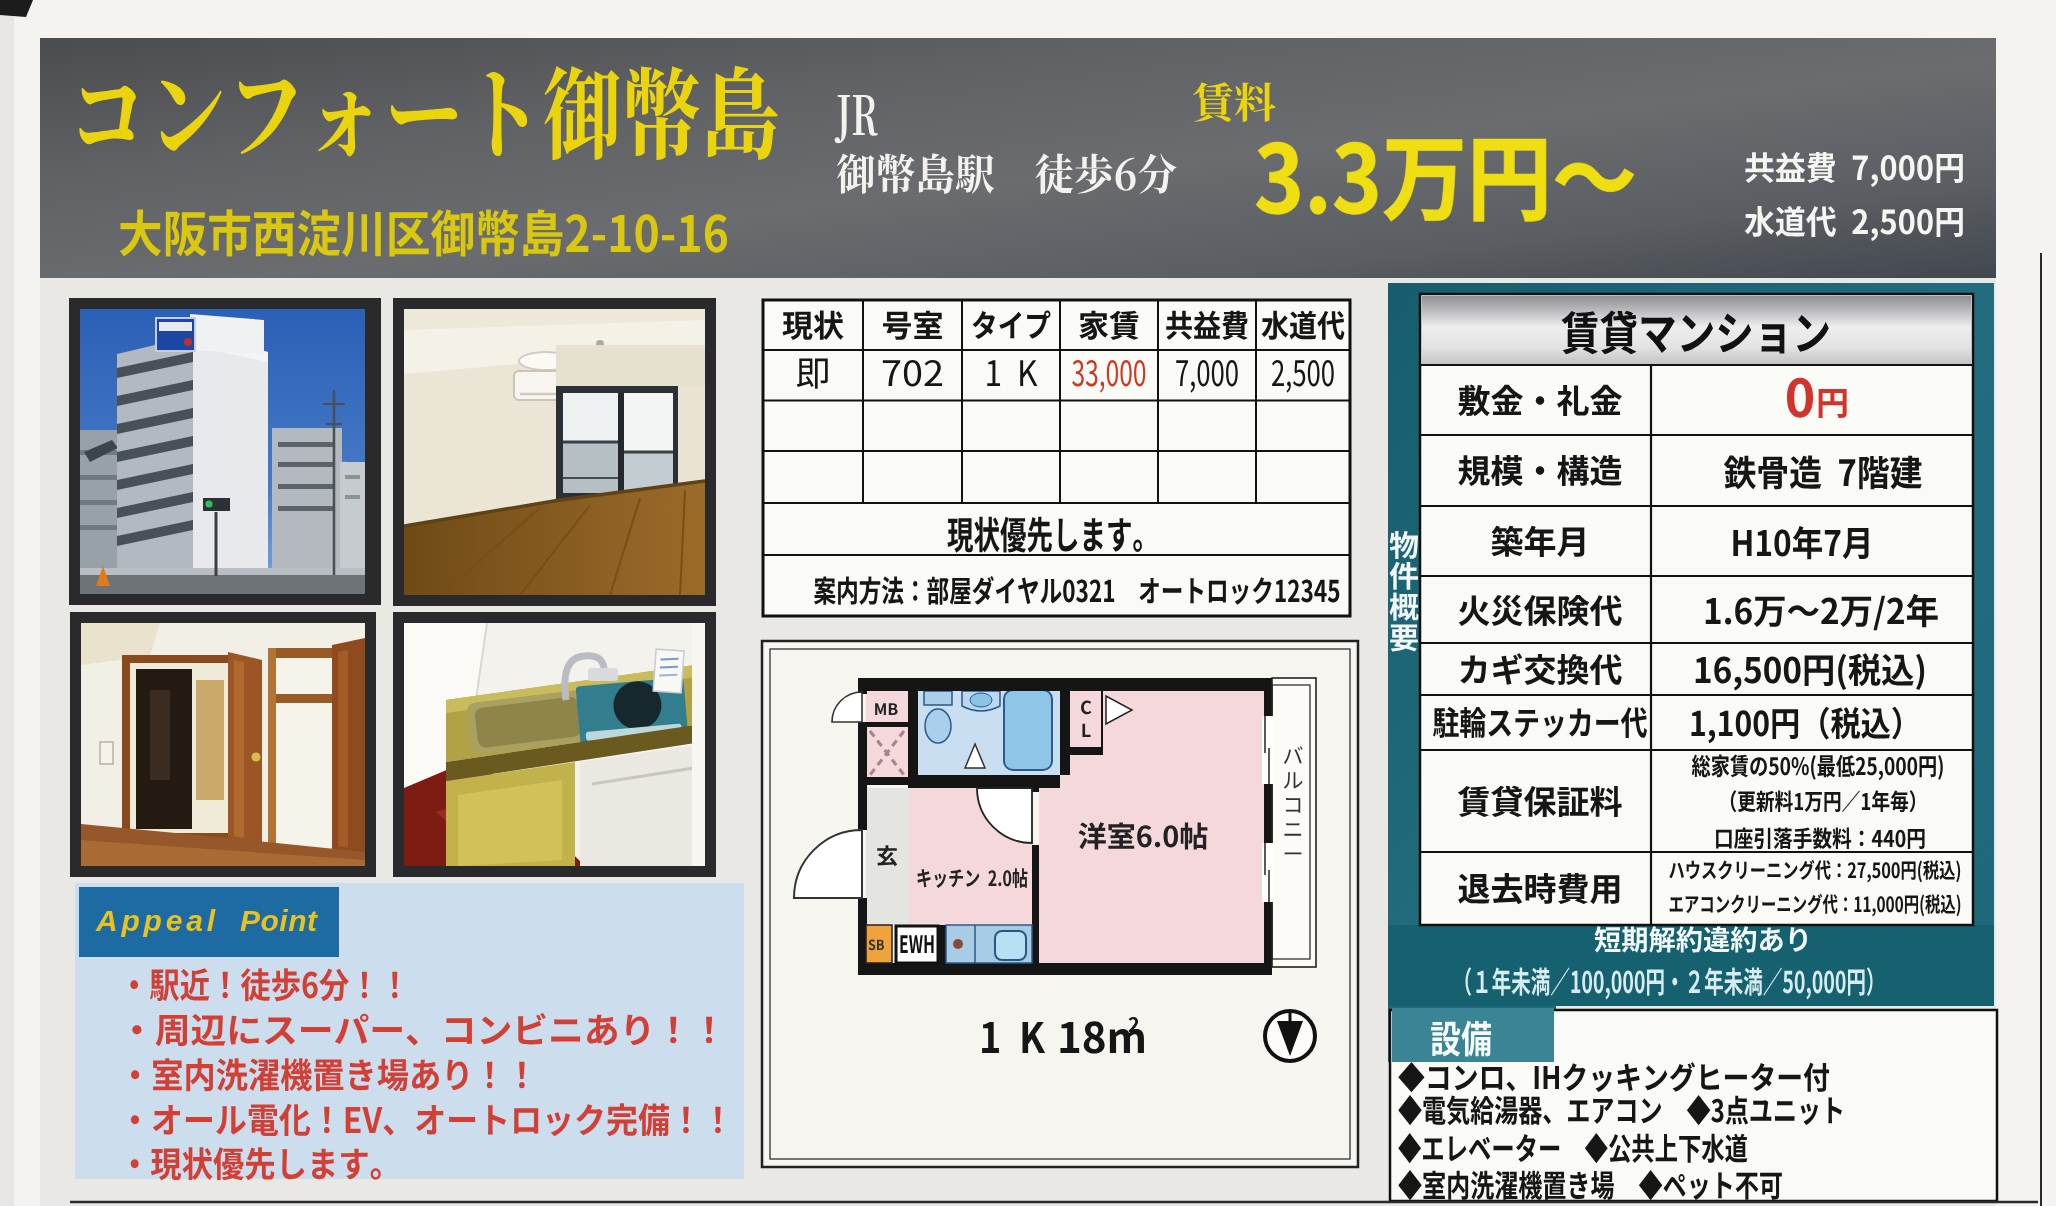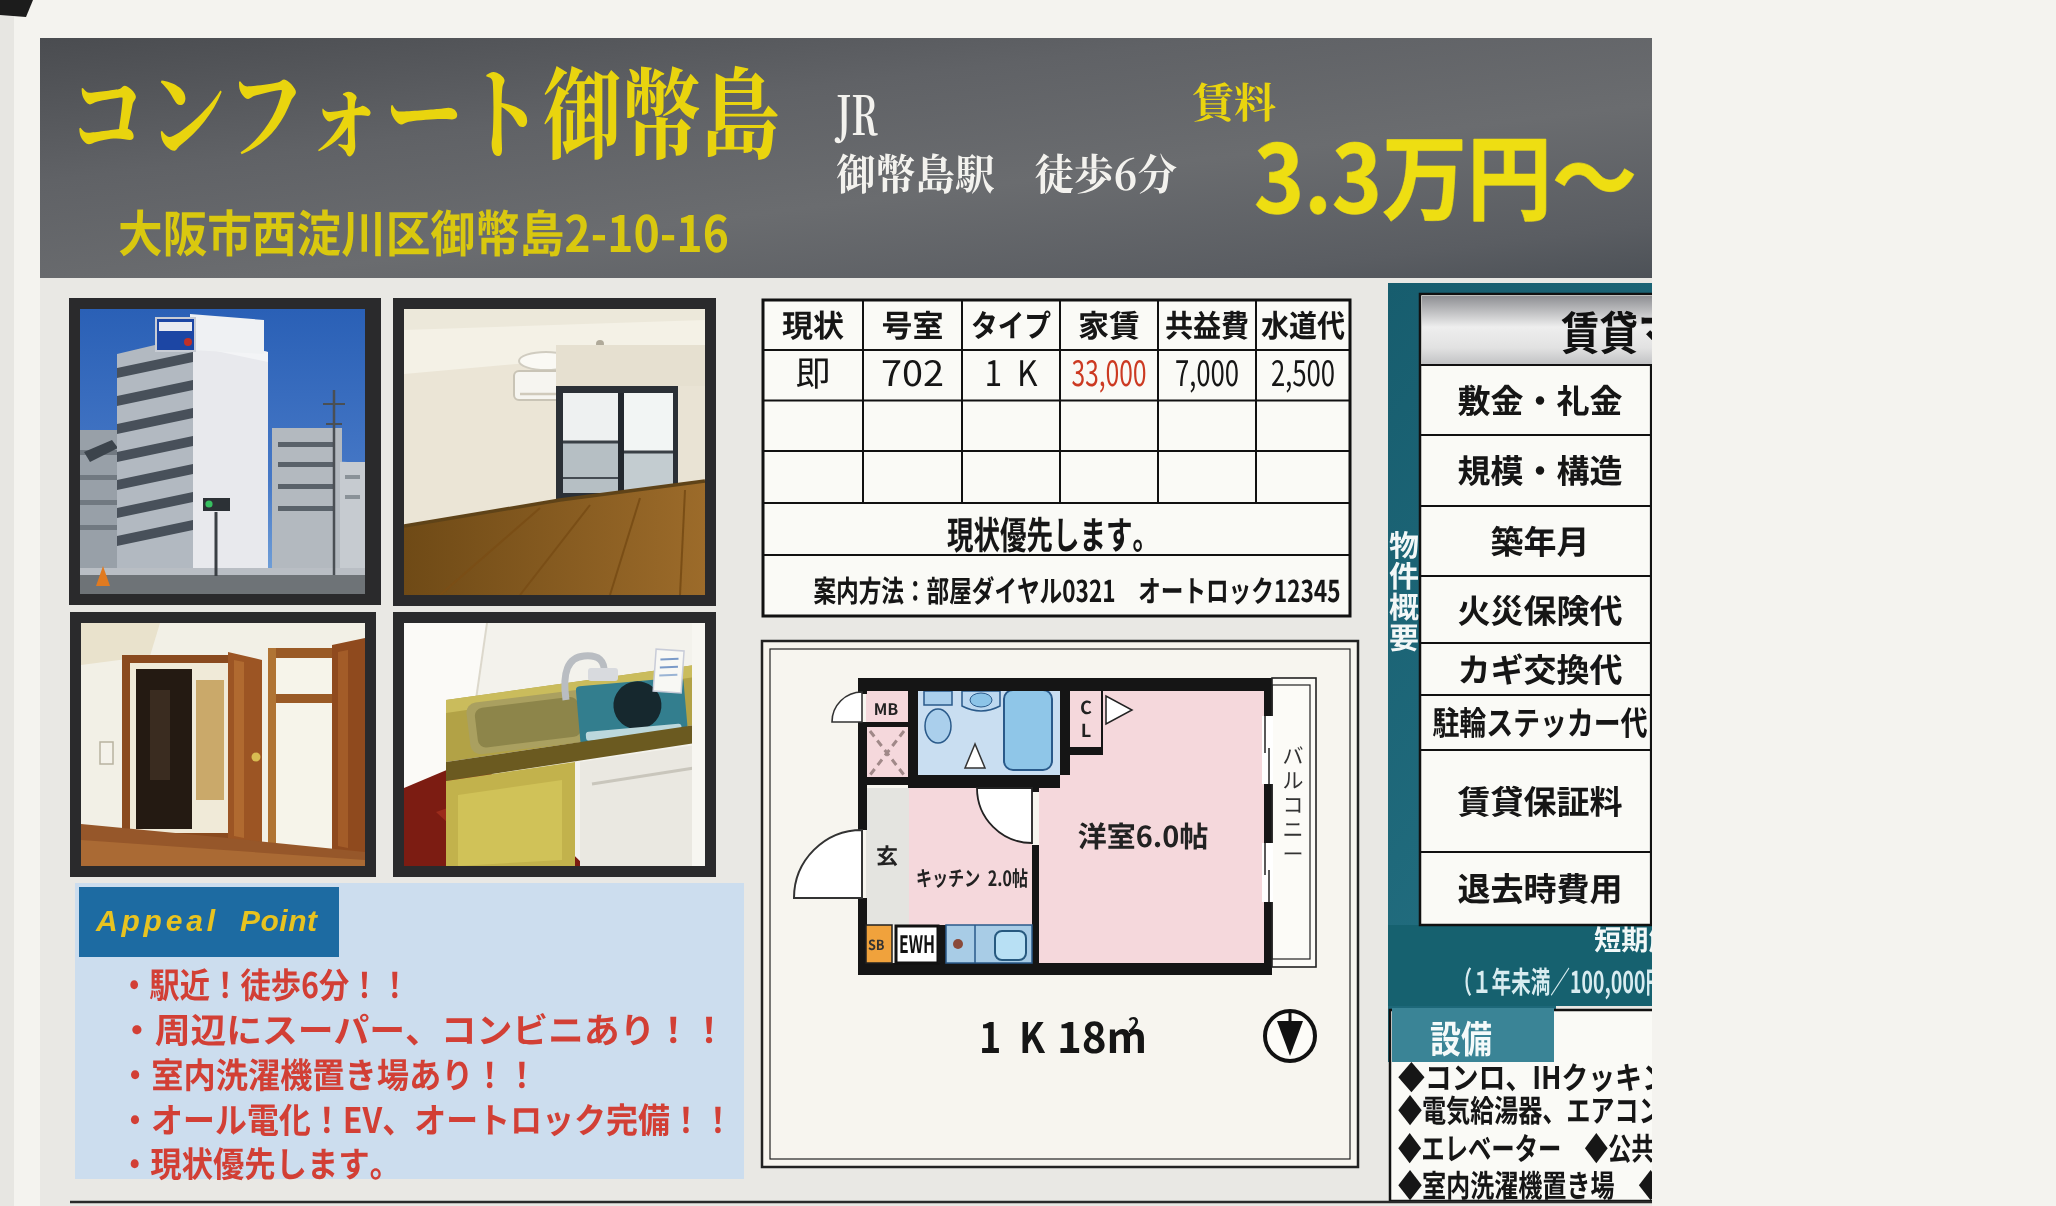--- a/index.html
+++ b/index.html
@@ -1,12 +1,12 @@
 <!DOCTYPE html>
-<html><head><meta charset="utf-8"><title>flyer</title><style>html,body{margin:0;padding:0;background:#f4f3ef}#page{position:relative;width:1652px;height:1206px;overflow:hidden;font-family:"Liberation Sans",sans-serif}</style></head><body>
+<html><head><meta charset="utf-8"><title>flyer</title><style>html,body{margin:0;padding:0;background:#f4f3ef}#page{position:relative;width:2056px;height:1206px;overflow:hidden;font-family:"Liberation Sans",sans-serif}</style></head><body>
 <div id="page">
     <svg xmlns="http://www.w3.org/2000/svg" width="2056" height="1206" viewBox="0 0 2056 1206" style="position:absolute;left:0;top:0">
       <defs>
 <linearGradient id="hdr" x1="0" y1="0" x2="1" y2="1">
  <stop offset="0" stop-color="#4a4c50"></stop>
           <stop offset="0.3" stop-color="#606266"></stop>
  <stop offset="0.55" stop-color="#6a6c6f"></stop>
           <stop offset="0.8" stop-color="#5a5d62"></stop>
  <stop offset="1" stop-color="#42484e"></stop>
 </linearGradient>

